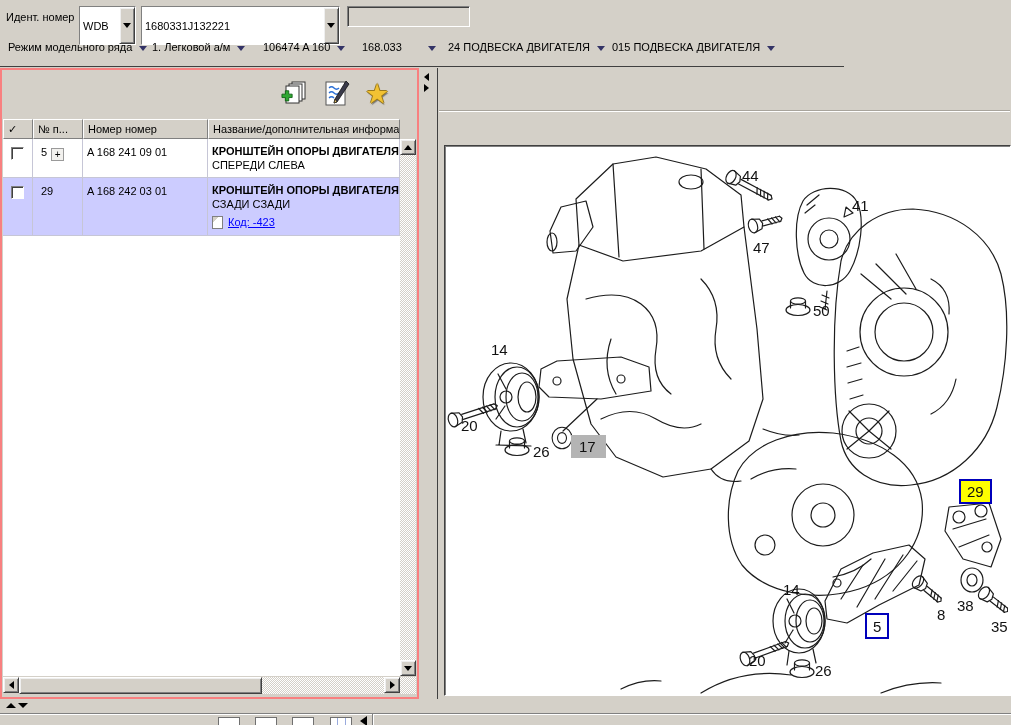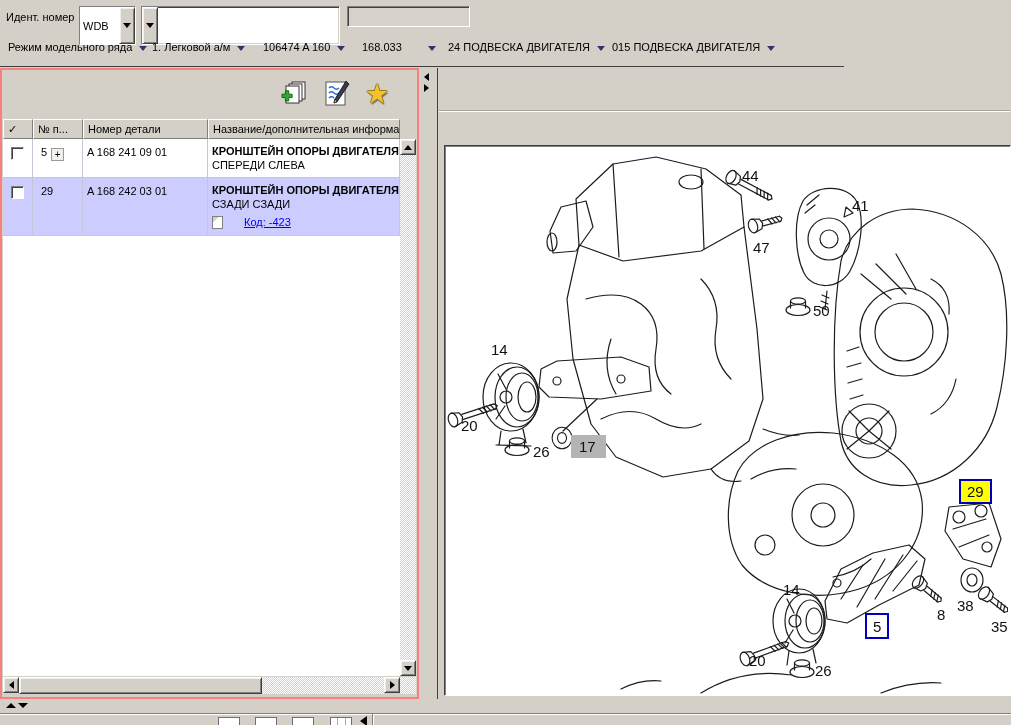--- a/index.html
+++ b/index.html
@@ -58,21 +58,21 @@
   .cell.c-check { width:30px; display:flex; justify-content:center; padding-top:8px; }
   .cell.c-num { width:50px; padding-top:7px; padding-left:8px; }
   .cell.c-part { width:125px; padding-top:7px; }
   .cell.c-name { flex:1; padding-top:5px; line-height:14px; overflow:hidden; white-space:nowrap; }
   .prow.selected { background:#ccccff; }
   .pname { font-weight:bold; }
   .checkbox { width:13px; height:13px; background:#fff; border:1px solid; border-color:#808080 #fff #fff #808080;
               box-shadow: inset 1px 1px 0 #404040; cursor:pointer; }
   .expand-box { display:inline-block; width:13px; height:13px; margin-left:4px; text-align:center; line-height:11px;
                 background:#f2f1ee; border:1px solid #9a9a9a; font-size:10px; cursor:pointer; vertical-align:-2px; }
-  .code-line { margin-top:4px; display:flex; align-items:center; gap:21px; }
+  .code-line { margin-top:4px; display:flex; align-items:center; gap:5px; }
   .doc-icon { width:11px; height:13px; border:1px solid #808080;
               background: linear-gradient(135deg, #d4d0c8 0 4px, #fff 4px); }
   .code-link { color:#0000ff; text-decoration:underline; cursor:pointer; }
 
   .vscroll { position:absolute; right:1px; top:69px; bottom:21px; width:16px; display:flex; flex-direction:column; }
   .sb-btn { width:16px; height:16px; flex:0 0 16px; display:flex; align-items:center; justify-content:center; cursor:pointer; }
   .sb-track { flex:1; }
   .hscroll { position:absolute; left:1px; right:17px; bottom:3px; height:17px; display:flex; }
   .hs-thumb { width:243px; flex:0 0 243px; cursor:pointer; }
   .hs-track { flex:1; }
@@ -110,20 +110,21 @@
 
   <div class="ident-bar">
     <span class="ident-label">Идент. номер</span>
     <div class="combo combo-wmi sunken">
       <input value="WDB" style="">
       <div class="combo-btn raised">
           <span class="tri-down"></span>
         </div>
     </div>
     <div class="combo combo-vin sunken">
+      <input value="1680331J132221" style="">
       <div class="combo-btn raised">
           <span class="tri-down"></span>
         </div>
     </div>
     <input class="extra-field" readonly="" value="" style="">
   </div>
 
   <div class="menu-bar">
     <div class="menu-item" style="left:8px"><span>Режим модельного ряда</span><span class="menu-arrow"></span></div>
     <div class="menu-item" style="left:152px"><span>1. Легковой а/м</span><span class="menu-arrow"></span></div>
@@ -162,21 +163,21 @@
         </svg>
       </div>
       <div class="tb-icon i3">
         <span class="star-glyph">★</span>
       </div>
     </div>
 
     <div class="thead">
       <div class="th c-check">✓</div>
       <div class="th c-num">№ п...</div>
-      <div class="th c-part">Номер детали</div>
+      <div class="th c-part">Номер номер</div>
       <div class="th c-name">Название/дополнительная информаци</div>
     </div>
 
     <div class="tbody">
       <div class="prow" style="height:39px">
         <div class="cell c-check">
             <div class="checkbox"></div>
           </div>
         <div class="cell c-num"><span>5</span><span class="expand-box">+</span></div>
         <div class="cell c-part">A 168 241 09 01</div>

